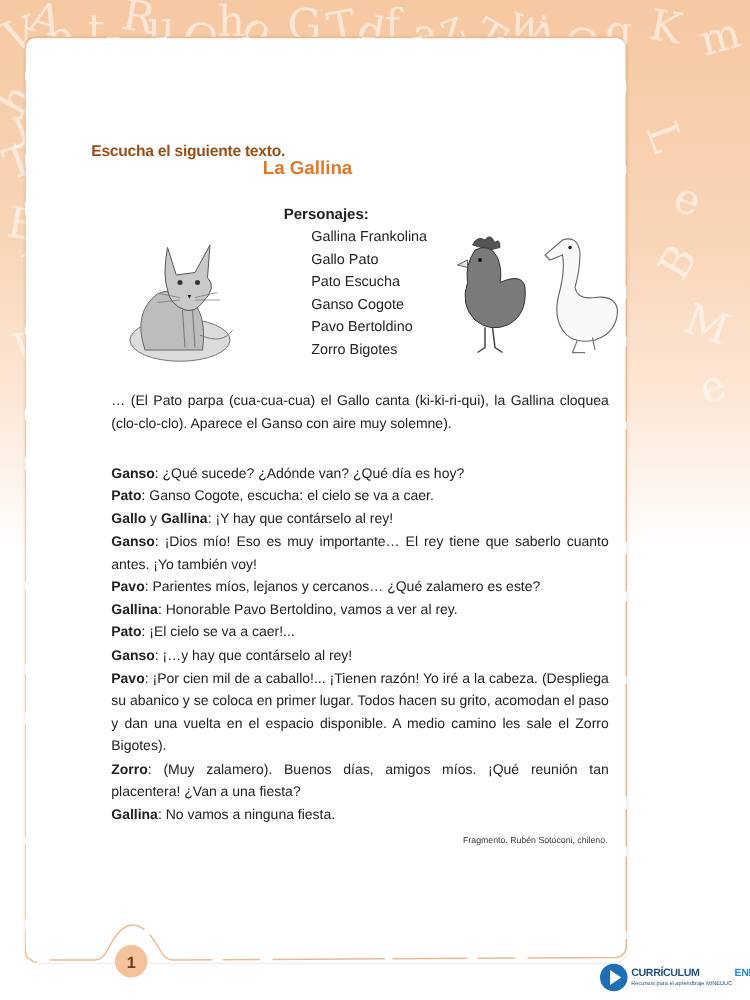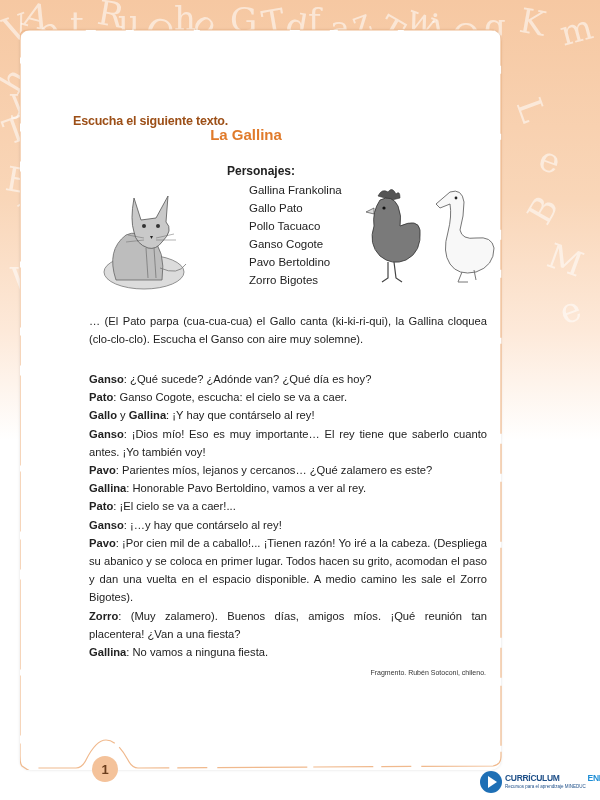--- a/index.html
+++ b/index.html
@@ -127,21 +127,21 @@
 </svg>
 
 <div class="instruction">Escucha el siguiente texto.</div>
 
 <div class="title">La Gallina</div>
 
 <div class="chars-label">Personajes:</div>
 <ul class="chars-list">
   <li>Gallina Frankolina</li>
   <li>Gallo Pato</li>
-  <li>Pollo Tacuaco</li>
+  <li>Pato Escucha</li>
   <li>Ganso Cogote</li>
   <li>Pavo Bertoldino</li>
   <li>Zorro Bigotes</li>
 </ul>
 
 <svg class="illus" style="left:96px;top:190px" width="100" height="105" viewBox="0 0 100 105">
   <ellipse cx="48" cy="82" rx="40" ry="17" fill="#dcdcdc" stroke="#777" stroke-width="0.8"></ellipse>
   <path d="M20 90 Q10 60 30 45 Q40 40 55 48 Q70 60 66 90 Z" fill="#bdbdbd" stroke="#666" stroke-width="0.8"></path>
   <path d="M38 8 L45 30 L60 28 L72 6 L70 32 Q78 40 66 52 Q60 60 52 58 Q40 54 38 42 Q34 30 38 8 Z" fill="#c9c9c9" stroke="#555" stroke-width="0.8"></path>
   <circle cx="48" cy="36" r="2" fill="#333"></circle>
@@ -159,21 +159,21 @@
   <circle cx="22" cy="22" r="1.6" fill="#111"></circle>
   <path d="M26 76 L26 92 L20 96 M32 76 L34 92 L40 96" stroke="#444" stroke-width="1.2" fill="none"></path>
 </svg>
 
 <svg class="illus" style="left:428px;top:186px" width="70" height="100" viewBox="0 0 70 100">
   <path d="M22 6 Q34 2 36 16 Q36 30 32 44 Q34 54 48 52 Q64 50 66 62 Q66 80 48 86 Q30 90 22 78 Q14 66 20 46 Q24 30 22 18 L12 22 L8 18 Z" fill="#f8f8f8" stroke="#666" stroke-width="0.9"></path>
   <circle cx="28" cy="12" r="1.4" fill="#222"></circle>
   <path d="M34 86 L30 96 L40 96 M46 84 L48 94" stroke="#777" stroke-width="1" fill="none"></path>
 </svg>
 
-<div class="narration">… (El Pato parpa (cua-cua-cua) el Gallo canta (ki-ki-ri-qui), la Gallina cloquea (clo-clo-clo). Escucha el Ganso con aire muy solemne).</div>
+<div class="narration">… (El Pato parpa (cua-cua-cua) el Gallo canta (ki-ki-ri-qui), la Gallina cloquea (clo-clo-clo). Aparece el Ganso con aire muy solemne).</div>
 
 <div class="dialogue">
   <p><b>Ganso</b><span>: ¿Qué sucede? ¿Adónde van? ¿Qué día es hoy?</span></p>
   <p><b>Pato</b><span>: Ganso Cogote, escucha: el cielo se va a caer.</span></p>
   <p><b>Gallo</b><span> y </span><b>Gallina</b><span>: ¡Y hay que contárselo al rey!</span></p>
   <p><b>Ganso</b><span>: ¡Dios mío! Eso es muy importante… El rey tiene que saberlo cuanto antes. ¡Yo también voy!</span></p>
   <p><b>Pavo</b><span>: Parientes míos, lejanos y cercanos… ¿Qué zalamero es este?</span></p>
   <p><b>Gallina</b><span>: Honorable Pavo Bertoldino, vamos a ver al rey.</span></p>
   <p><b>Pato</b><span>: ¡El cielo se va a caer!...</span></p>
   <p><b>Ganso</b><span>: ¡…y hay que contárselo al rey!</span></p>

